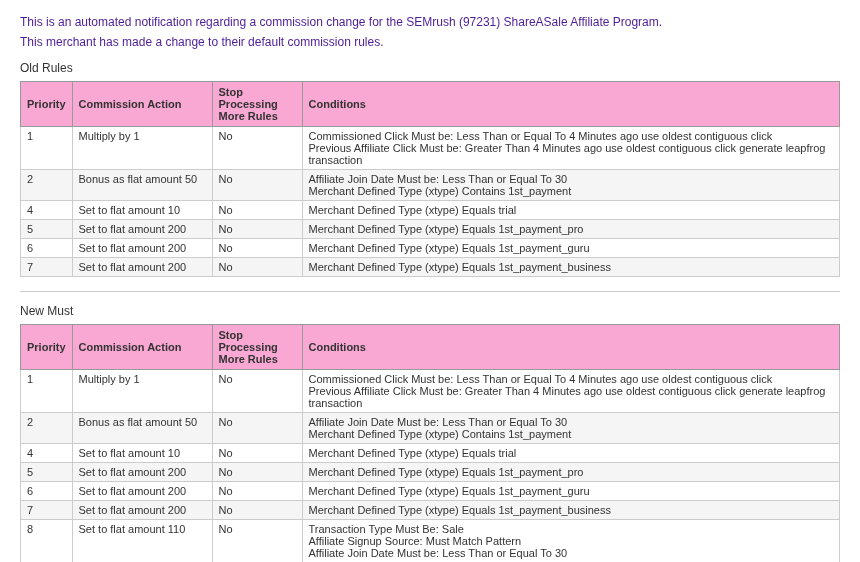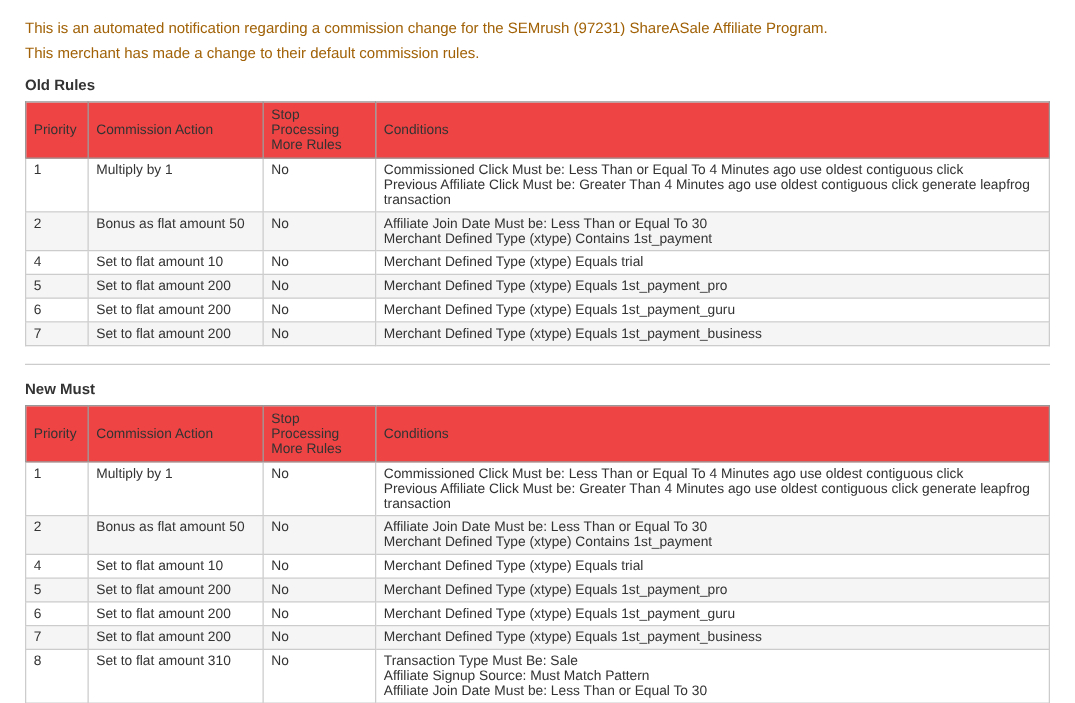--- a/index.html
+++ b/index.html
@@ -8,40 +8,40 @@
       font-size: 12px;
       color: #333;
       background: #fff;
       padding: 15px 20px;
       width: 860px;
       min-height: 562px;
     }
     .intro-text {
       margin-bottom: 6px;
       font-size: 12px;
-      color: #a16207;
+      color: #4c1d95;
     }
     .section-title {
       font-size: 12px;
-      font-weight: bold;
+      font-weight: normal;
       margin: 12px 0 6px 0;
       color: #333;
     }
     table {
       width: 100%;
       border-collapse: collapse;
       margin-bottom: 4px;
       font-size: 11px;
     }
     table th {
-      background: #ef4444;
+      background: #f9a8d4;
       border: 1px solid #999;
       padding: 4px 6px;
       text-align: left;
-      font-weight: normal;
+      font-weight: bold;
       font-size: 11px;
       margin-top: 20px;
     }
     table td {
       border: 1px solid #ccc;
       padding: 3px 6px;
       vertical-align: top;
       font-size: 11px;
     }
     table tr:nth-child(even) td {
@@ -160,18 +160,18 @@
       <td>Merchant Defined Type (xtype) Equals 1st_payment_guru</td>
     </tr>
       <tr>
       <td>7</td>
       <td>Set to flat amount 200</td>
       <td>No</td>
       <td>Merchant Defined Type (xtype) Equals 1st_payment_business</td>
     </tr>
       <tr>
       <td>8</td>
-      <td>Set to flat amount 310</td>
+      <td>Set to flat amount 110</td>
       <td>No</td>
       <td>Transaction Type Must Be: Sale<br>Affiliate Signup Source: Must Match Pattern<br>Affiliate Join Date Must be: Less Than or Equal To 30</td>
     </tr>
     </tbody>
 </table>
 
 </body></html>

